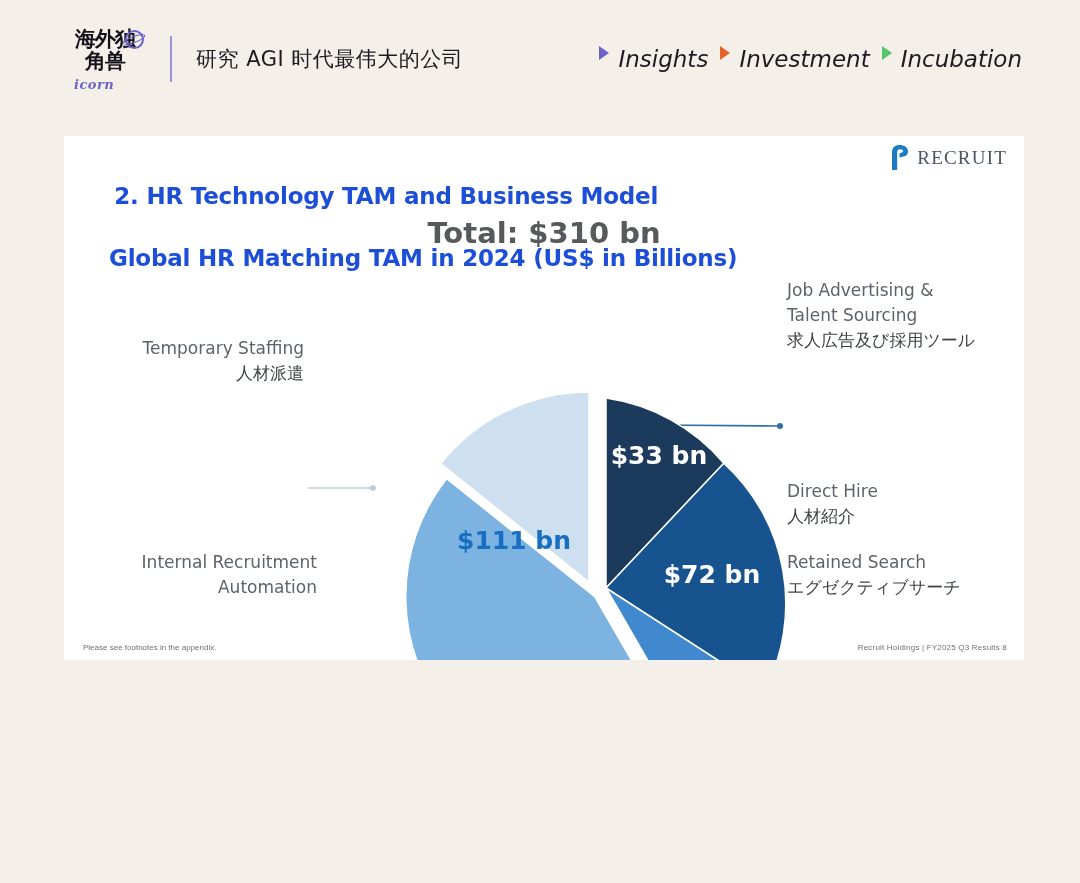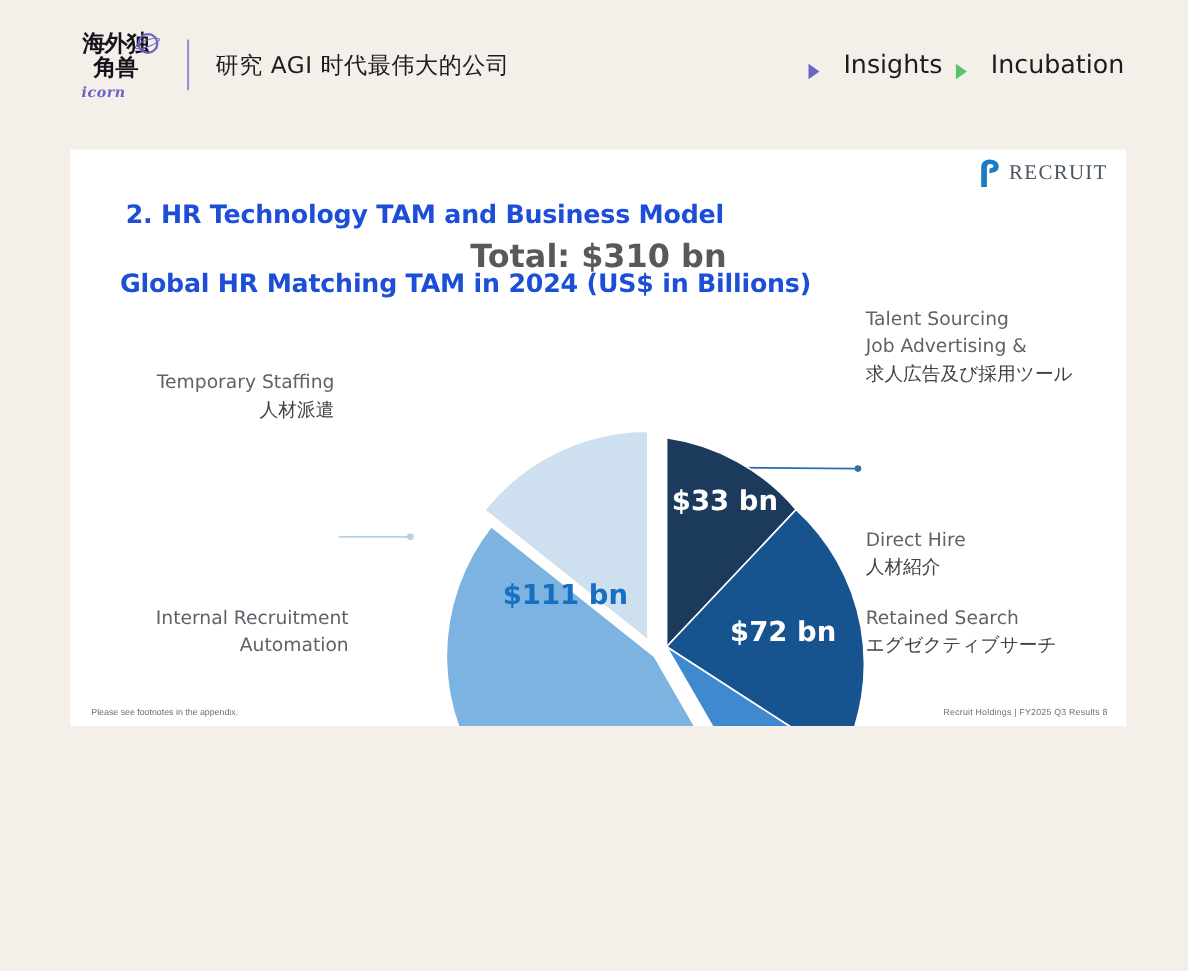--- a/index.html
+++ b/index.html
@@ -91,22 +91,23 @@
 
   .header-nav {
     margin-left: auto;
     margin-right: 58px;
     display: flex;
     align-items: center;
     gap: 12px;
   }
   .nav-item {
     display: flex;
-    align-items: flex-end;
-    gap: 22px;
+    align-items: flex-start;
+    gap: 9px;
+    font-style: italic;
   }
   .nav-marker {
     width: 0; height: 0;
     border-left: 10px solid #6b63c7;
     border-top: 7px solid transparent;
     border-bottom: 7px solid transparent;
     flex: none;
   }
   .nav-marker.orange { border-left-color: #e2622a; }
   .nav-marker.green  { border-left-color: #55c46b; }
@@ -227,20 +228,24 @@
       <div class="logo-sub">icorn</div>
     </div>
     <div class="brand-divider"></div>
     <div class="brand-tagline">研究 AGI 时代最伟大的公司</div>
   </div>
 
   <div class="header-nav">
     <div class="nav-item">
       <span class="nav-marker"></span>
       <span class="nav-label">Insights</span>
+    </div>
+    <div class="nav-item">
+      <span class="nav-marker orange"></span>
+      <span class="nav-label">Investment</span>
     </div>
     <div class="nav-item">
       <span class="nav-marker green"></span>
       <span class="nav-label">Incubation</span>
     </div>
   </div>
 </div>
 
 <div class="slide">
 
@@ -303,22 +308,22 @@
     <div>Temporary Staffing</div>
     <div class="jp">人材派遣</div>
   </div>
 
   <div class="callout left c-intern">
     <div>Internal Recruitment</div>
     <div>Automation</div>
   </div>
 
   <div class="callout right c-job">
+    <div>Job Advertising &amp;</div>
     <div>Talent Sourcing</div>
-    <div>Job Advertising &amp;</div>
     <div class="jp">求人広告及び採用ツール</div>
   </div>
 
   <div class="callout right c-direct">
     <div>Direct Hire</div>
     <div class="jp">人材紹介</div>
   </div>
 
   <div class="callout right c-retain">
     <div>Retained Search</div>

